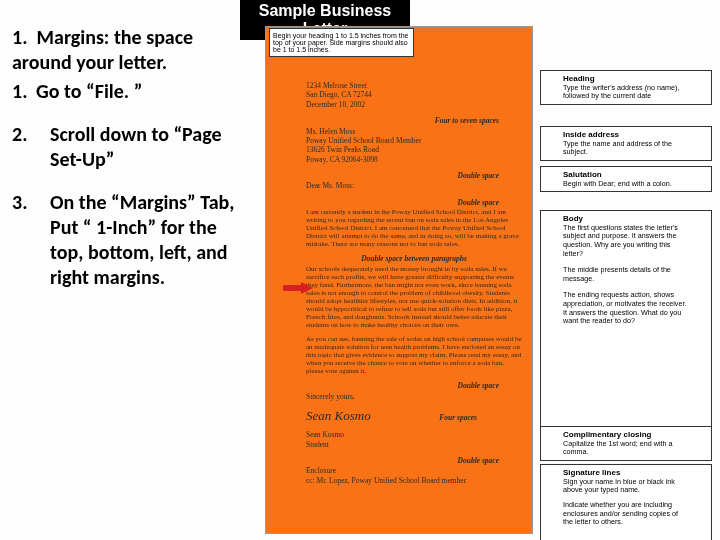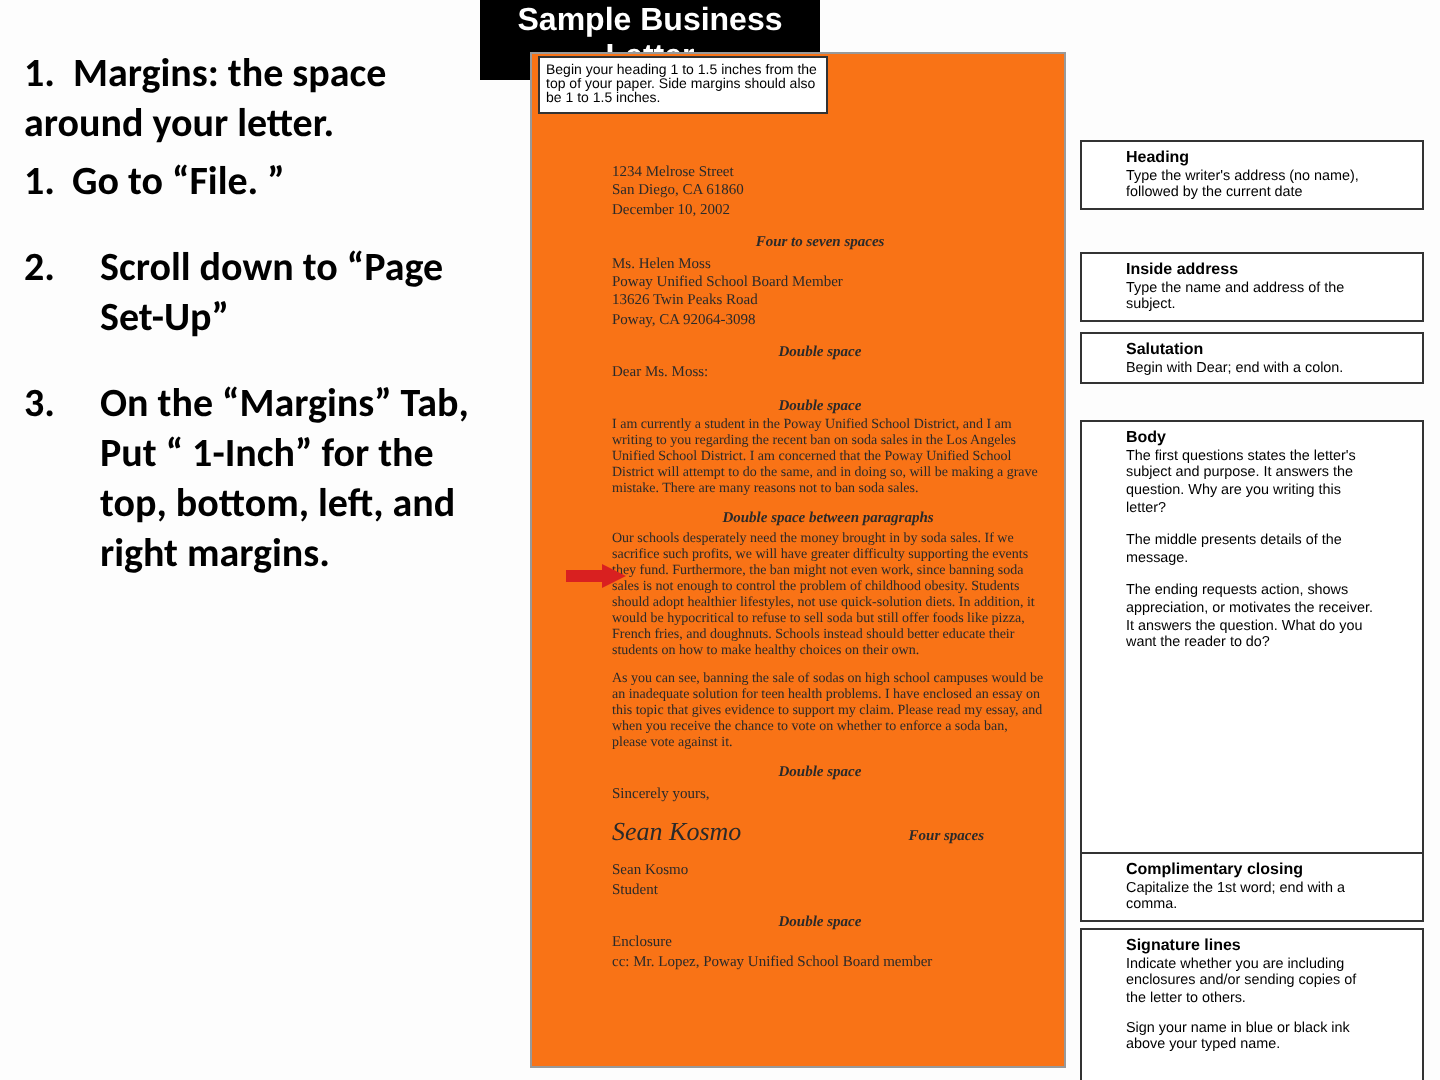--- a/index.html
+++ b/index.html
@@ -69,21 +69,21 @@
     width: 145px;
     border: 1px solid #333;
     background: #fff;
     font-size: 7px;
     padding: 3px;
     font-family: Arial, sans-serif;
     z-index: 2;
   }
   .letter-block { margin-bottom: 7px; }
   .ret-addr { margin-top: 48px; }
-  .spacer-label { font-style: italic; font-weight: bold; text-align: center; font-size: 7.5px; margin: 1px 0; padding-right: 8px;}
+  .spacer-label { font-style: italic; font-weight: bold; text-align: right; font-size: 7.5px; margin: 1px 15px; padding-right: 8px;}
   .spacer-center { font-style: italic; font-weight: bold; text-align: center; font-size: 7.5px; margin: 1px 0;}
   .para { margin-bottom: 6px; text-align: left; font-size: 7px; line-height:1.15;}
   .sig-name { font-family: 'Brush Script MT', cursive; font-size: 13px; font-style: italic; }
   .closing-row { display:flex; justify-content:space-between; align-items:baseline;}
   .annotation {
     position: absolute;
     border: 1px solid #333;
     background: #fff;
     padding: 3px 22px;
     font-family: Arial, sans-serif;
@@ -153,21 +153,21 @@
   <div class="arrow">
     <div class="arrow-shaft"></div>
       <div class="arrow-head"></div>
   </div>
 
   <div class="margin-note">Begin your heading 1 to 1.5 inches from the top of your paper. Side margins should also be 1 to 1.5 inches.</div>
 
   <div class="letter-page">
     <div class="letter-block ret-addr">
       <div>1234 Melrose Street</div>
-      <div>San Diego, CA 61860</div>
+      <div>San Diego, CA 72744</div>
       <div>December 10, 2002</div>
     </div>
     <div class="spacer-label">Four to seven spaces</div>
     <div class="letter-block">
       <div>Ms. Helen Moss</div>
       <div>Poway Unified School Board Member</div>
       <div>13626 Twin Peaks Road</div>
       <div>Poway, CA 92064-3098</div>
     </div>
     <div class="spacer-label">Double space</div>
@@ -209,16 +209,16 @@
     <p>The first questions states the letter's subject and purpose. It answers the question. Why are you writing this letter?</p>
     <p>The middle presents details of the message.</p>
     <p>The ending requests action, shows appreciation, or motivates the receiver. It answers the question. What do you want the reader to do?</p>
   </div>
   <div class="annotation ann-close">
     <div class="label">Complimentary closing</div>
     <div>Capitalize the 1st word; end with a comma.</div>
   </div>
   <div class="annotation ann-sig">
     <div class="label">Signature lines</div>
+    <p>Sign your name in blue or black ink above your typed name.</p>
     <p>Indicate whether you are including enclosures and/or sending copies of the letter to others.</p>
-    <p>Sign your name in blue or black ink above your typed name.</p>
   </div>
 </div>
 
 </body></html>

